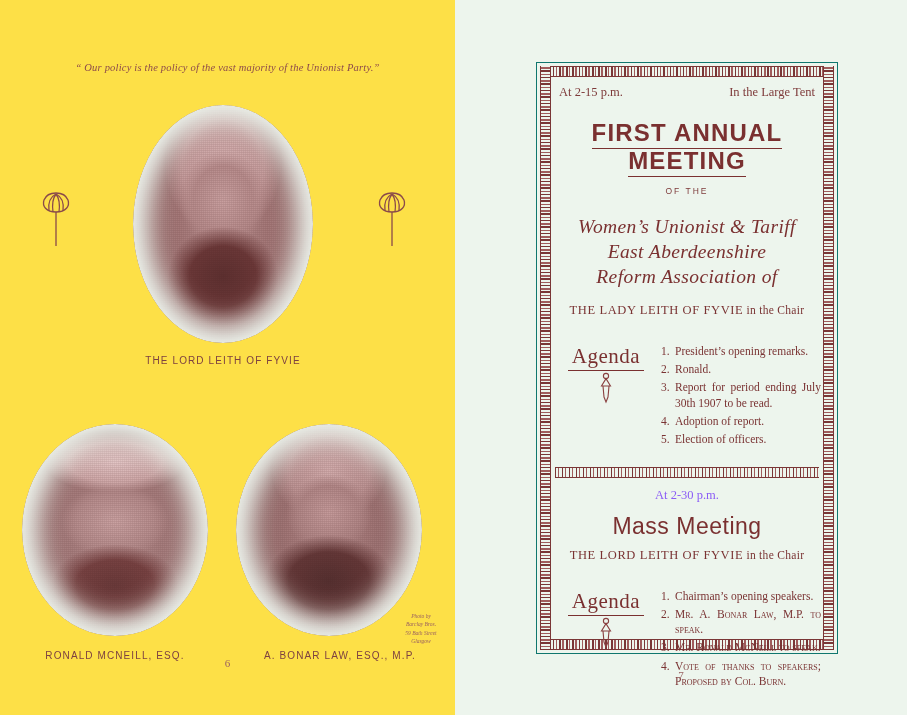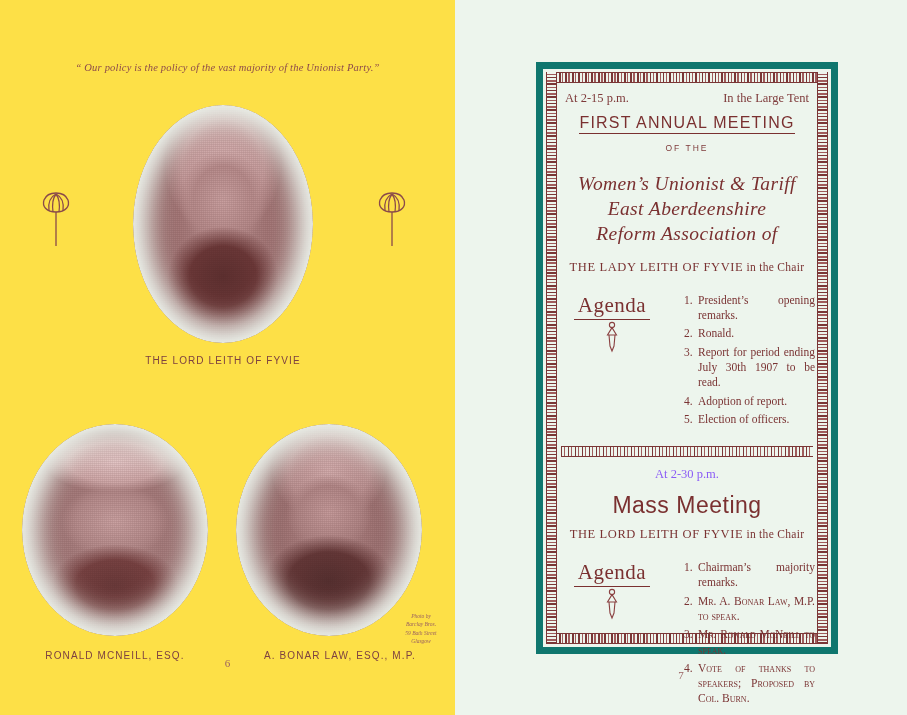--- a/index.html
+++ b/index.html
@@ -87,21 +87,21 @@
     font-size:11px;color:#9a6262;}
 
   
   .thistle{position:absolute;width:40px;height:62px;}
   .th-left{left:36px;top:186px;}
   .th-right{left:372px;top:186px;}
 
   
   .card{
     position:absolute;left:81px;top:62px;width:302px;height:592px;
-    border:7px solid #0f766e;
+    border:1px solid #0f766e;
     padding:3px;box-sizing:border-box;background:#edf5ed;
   }
   
   .frame-t,.frame-b{position:absolute;left:3px;right:3px;height:9px;
     background:
       repeating-linear-gradient(90deg,
         #7a3636 0 1.5px, #edf5ed 1.5px 3px, #a05c5c 3px 4.5px, #edf5ed 4.5px 6.5px);
     border-top:1px solid #7a3636;border-bottom:1px solid #7a3636;}
   .frame-t{top:3px;}
   .frame-b{bottom:3px;}
@@ -113,41 +113,41 @@
   .frame-l{left:3px;}
   .frame-r{right:3px;}
 
   .card-inner{position:absolute;left:16px;right:16px;top:16px;bottom:16px;}
 
   .row-time{
     display:flex;justify-content:space-between;align-items:baseline;
     font-size:12.5px;color:#7e3a3a;padding:6px 6px 0 6px;
   }
   .h-main{
-    text-align:center;margin-top:8px;
-    font-size:16px;letter-spacing:1.2px;color:#7a3030;
-    font-family:"Liberation Sans", sans-serif;font-weight:400;
+    text-align:center;margin-top:19px;
+    font-size:24px;letter-spacing:1.2px;color:#7a3030;
+    font-family:"Liberation Sans", sans-serif;font-weight:700;
   }
   .h-main .ul{border-bottom:1.5px solid #7a3030;padding-bottom:2px;}
   .ofthe{
     text-align:center;margin-top:11px;font-size:8.5px;letter-spacing:2px;
     color:#7e3a3a;font-family:"Liberation Sans", sans-serif;
   }
   .org{
     text-align:center;margin-top:19px;
     font-family:"Liberation Serif", serif;font-style:italic;
     font-size:19.5px;line-height:1.28;color:#7a3030;letter-spacing:.4px;
   }
   .chairline{
     text-align:center;margin-top:13px;font-size:11.5px;color:#7a3333;
     letter-spacing:.3px;
   }
   .chairline .caps{font-size:12.5px;letter-spacing:.6px;}
 
-  .agenda-block{display:flex;margin-top:18px;gap:17px;}
+  .agenda-block{display:flex;margin-top:26px;}
   .agenda-label{width:106px;flex:none;text-align:center;position:relative;}
   .agenda-label .word{
     font-family:"Liberation Serif", serif;font-size:21px;color:#7a3030;
     border-bottom:1.5px solid #7a3030;display:inline-block;padding:0 4px 1px 4px;
     letter-spacing:.5px;
   }
   .tassel{margin:0 auto;width:14px;height:34px;position:relative;}
   .agenda-list{flex:1;padding-left:2px;}
   .agenda-list ol{margin:0;padding:0;list-style:none;}
   .agenda-list li{
@@ -327,21 +327,21 @@
                   <path d="M7 7.6 L2.5 15 L11.5 15 Z"></path>
                   <path d="M4 15 L5 26 L7 31 L9 26 L10 15"></path>
                 </g>
               </svg>
             </div>
           </div>
           <div class="agenda-list">
             <ol>
               <li>
                 <span class="num">1.</span>
-                <span class="txt">Chairman’s majority remarks.</span>
+                <span class="txt">Chairman’s opening speakers.</span>
               </li>
               <li>
                 <span class="num">2.</span>
                 <span class="txt sc">Mr. A. Bonar Law, M.P. to speak.</span>
               </li>
               <li>
                 <span class="num">3.</span>
                 <span class="txt sc">Mr. Ronald McNeill to speak.</span>
               </li>
               <li>

